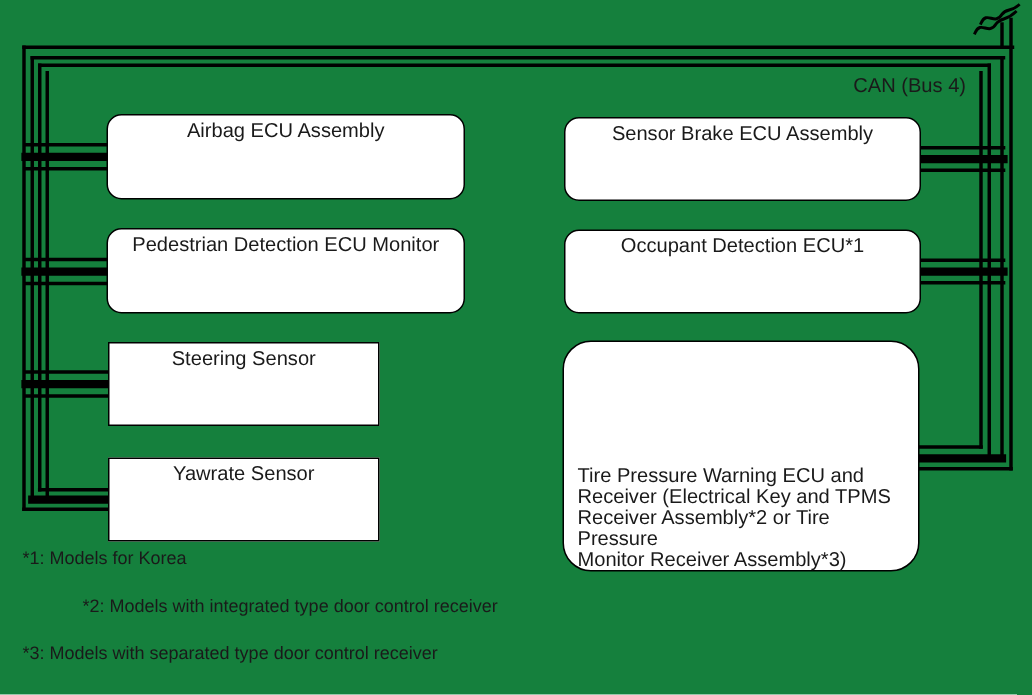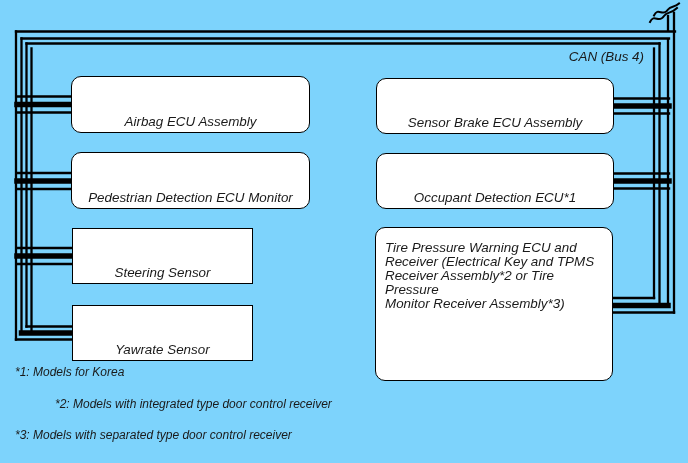--- a/index.html
+++ b/index.html
@@ -1,53 +1,53 @@
 <!DOCTYPE html>
 <html><head>
 <meta charset="utf-8">
 <style>
   html, body { margin: 0; padding: 0; background: #ffffff; }
   .canvas {
     position: relative;
     width: 688px;
     height: 463px;
-    background: #7dd3fc;
+    background: #15803d;
     font-family: "Liberation Sans", sans-serif;
     color: #1a1a1a;
     overflow: hidden;
-    font-style: italic;
   }
   .buslines {
     position: absolute;
     inset: 0;
     z-index: 0;
   }
   .node {
     position: absolute;
     box-sizing: border-box;
     border: 1.8px solid #000;
     background: #ffffff;
     display: flex;
-    align-items: flex-end;
+    align-items: flex-start;
     justify-content: center;
     text-align: center;
     font-size: 13.4px;
     line-height: 16px;
     z-index: 1;
     padding: 2px 6px;
   }
   .node.rounded { border-radius: 10px; }
   .node.square  { border-radius: 0; }
   .node.top-left {
-    align-items: flex-start;
+    align-items: flex-end;
     justify-content: flex-start;
     text-align: left;
     padding: 13px 10px 0 9px;
     line-height: 14px;
     white-space: pre-line;
+    border-radius: 19px;
   }
   .bus-label {
     position: absolute;
     top: 49px;
     left: 524px;
     width: 120px;
     text-align: right;
     font-size: 13.4px;
     z-index: 1;
   }

